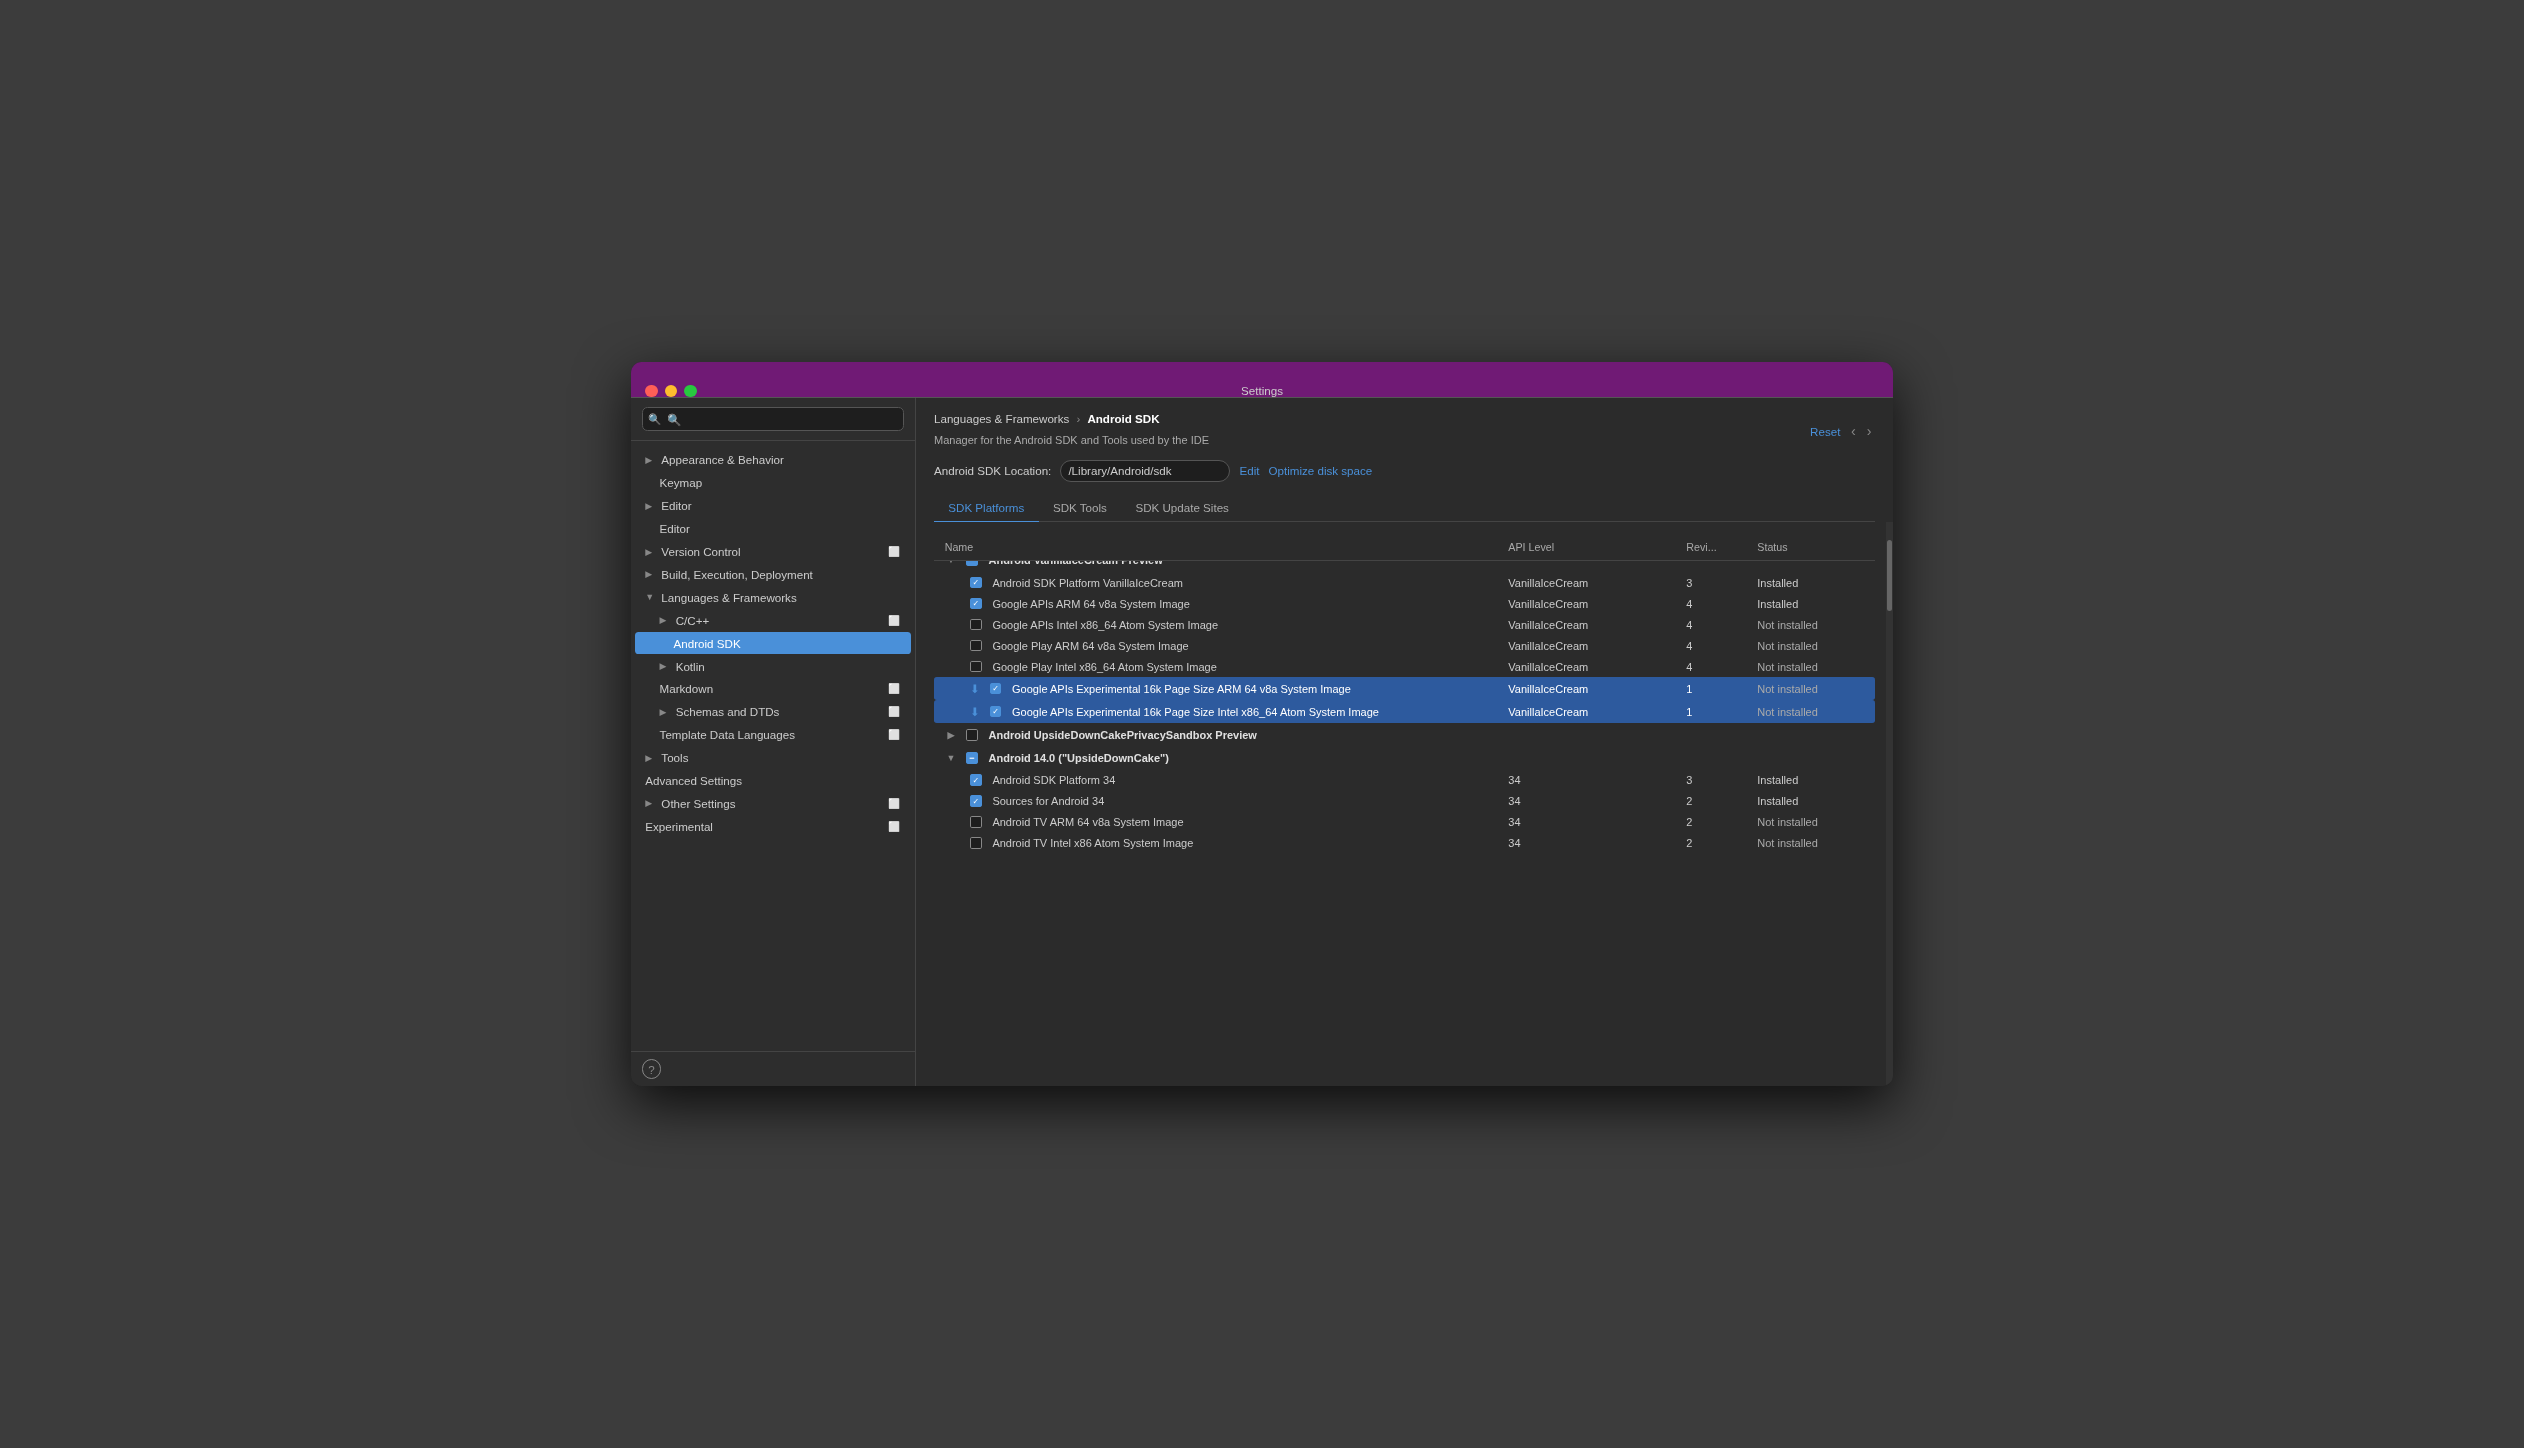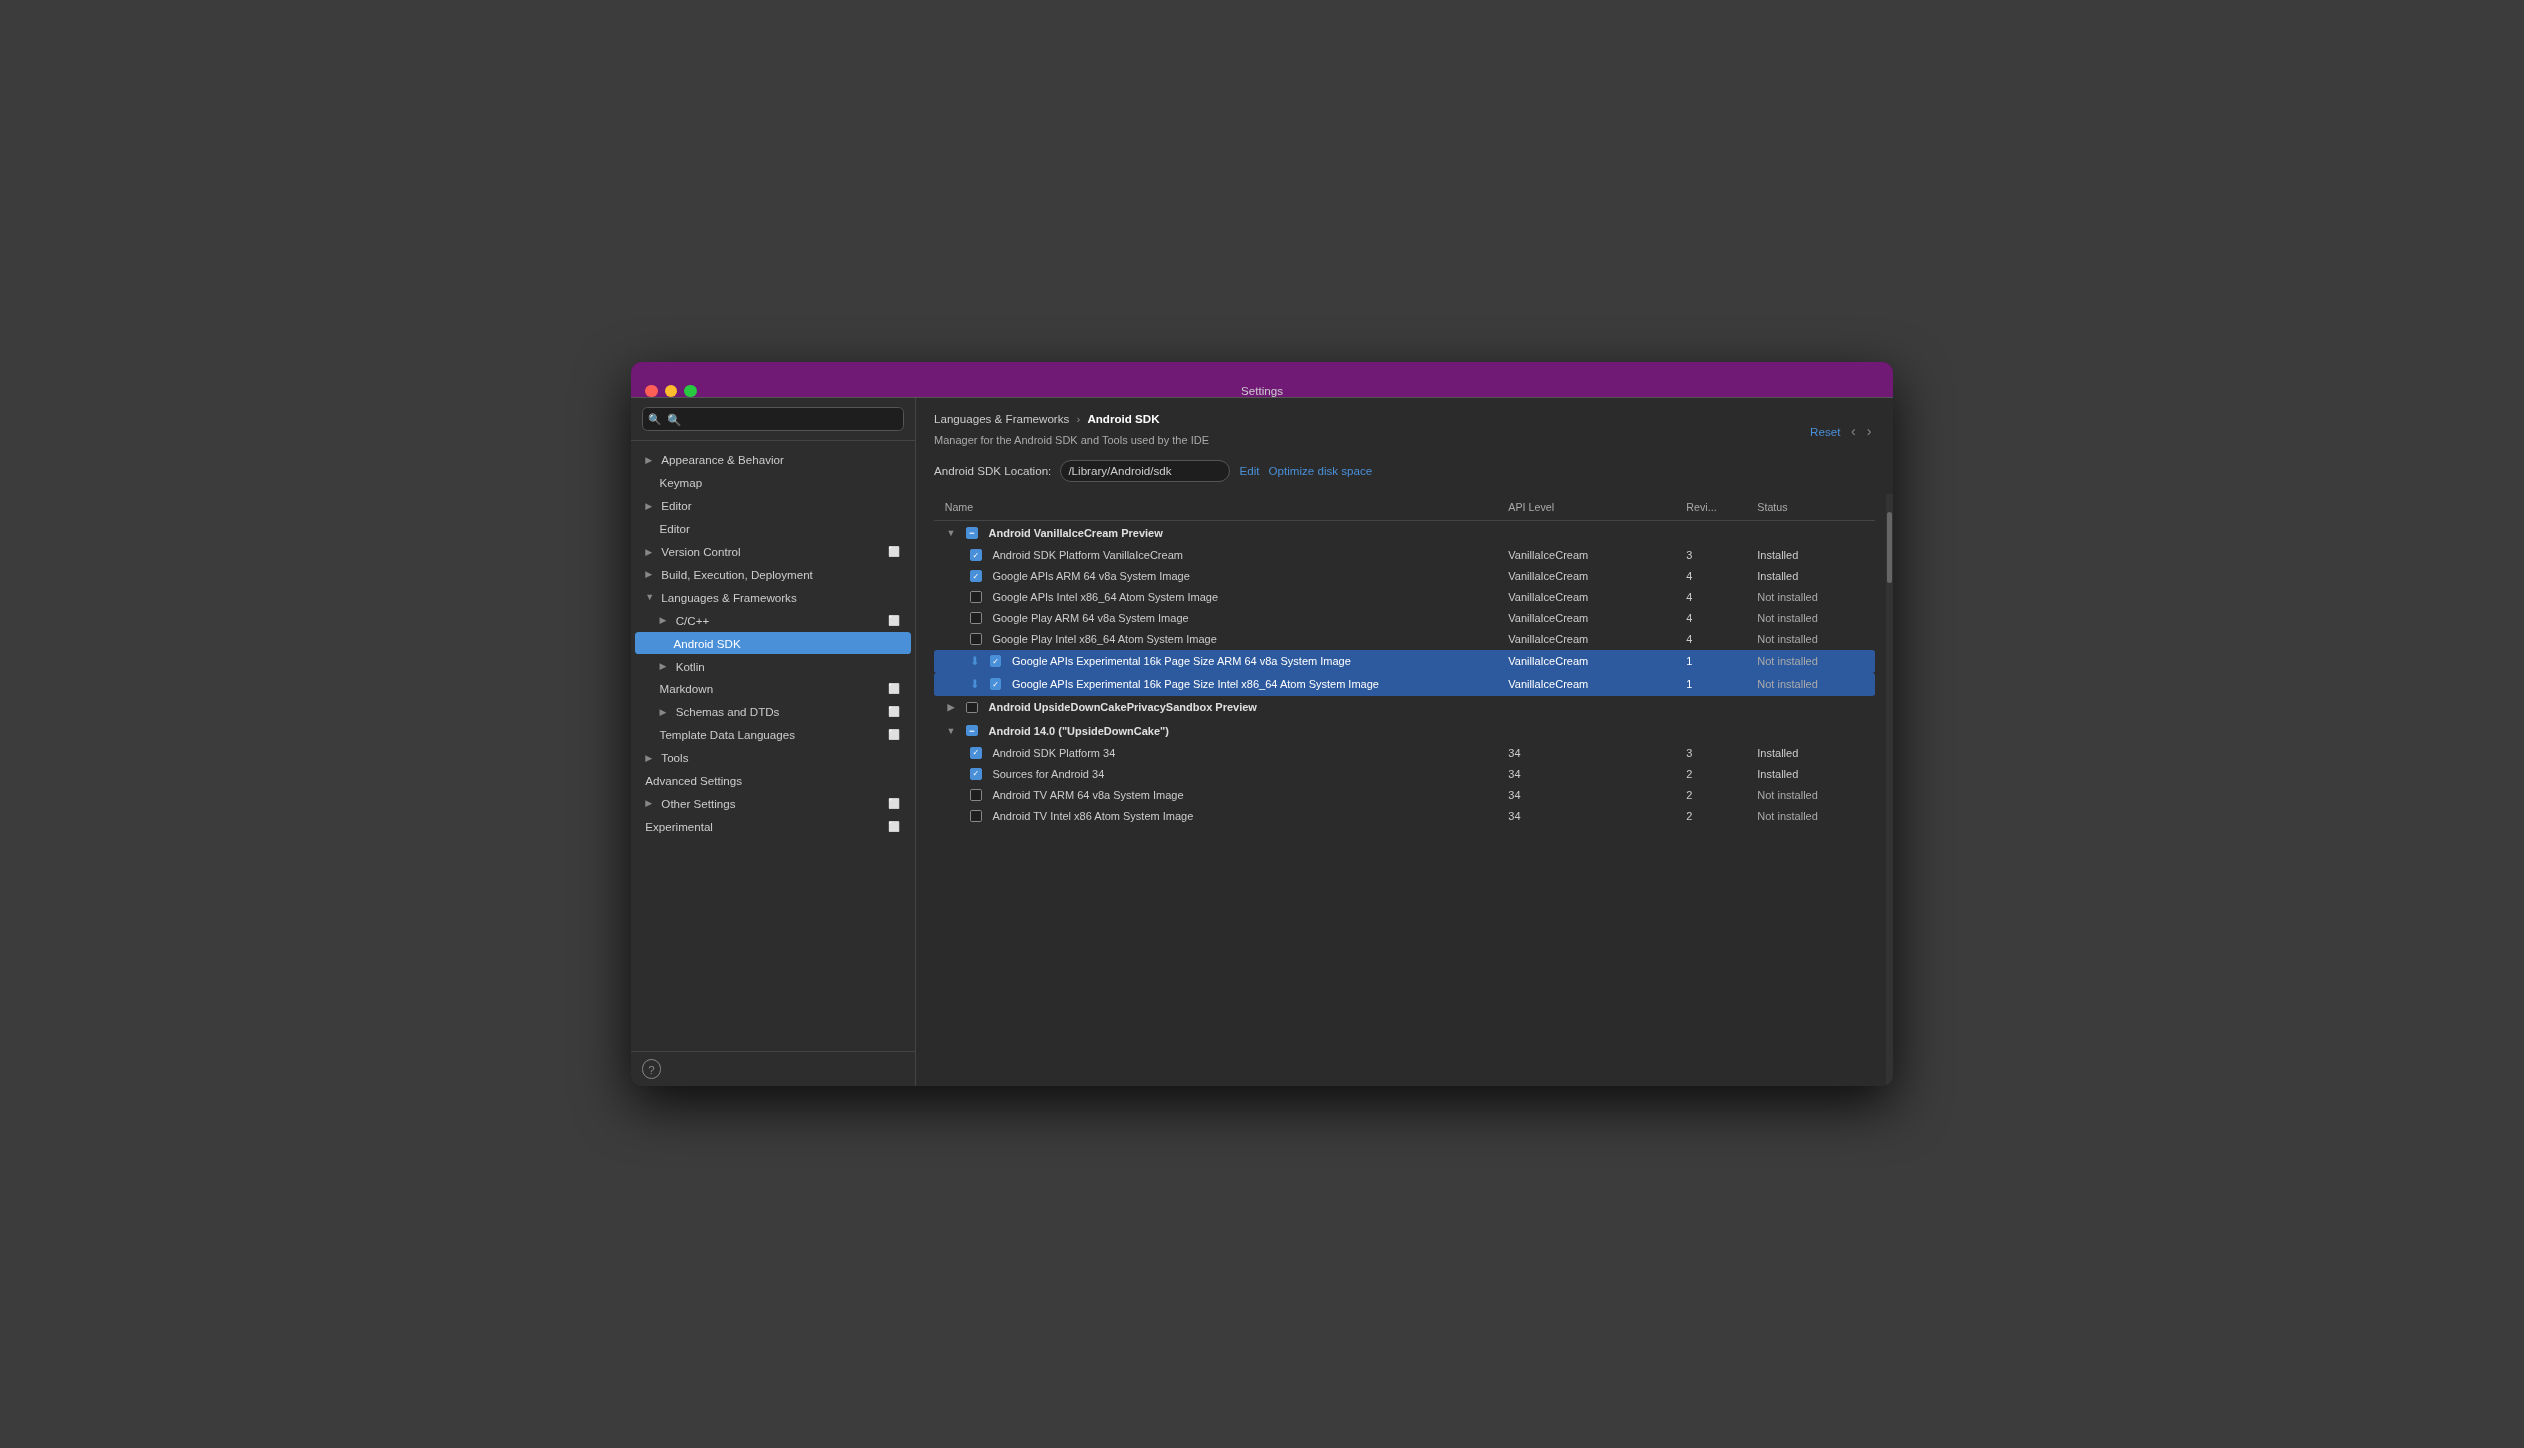--- a/index.html
+++ b/index.html
@@ -245,21 +245,21 @@
     }
     .table-header-row {
       display: grid;
       grid-template-columns: 1fr 178px 71px 107px;
       padding: 7.1px 10.7px;
       border-bottom: 0.9px solid #444;
       color: #aaa;
       font-size: 10.7px;
       font-weight: 500;
       position: sticky;
-      top: 0;
+      top: 12px;
       background: #2b2b2b;
       z-index: 1;
     }
     .table-row {
       display: grid;
       grid-template-columns: 1fr 178px 71px 107px;
       padding: 4.5px 10.7px;
       align-items: center;
       border-radius: 2.7px;
       font-size: 11px;
@@ -518,20 +518,25 @@
               </div>
             </div>
             <div style="display:flex; align-items:center; gap:7.1px; margin-top:9px;">
               <button class="reset-btn">Reset</button>
               <div class="nav-arrows">
                 <button class="arrow-btn">‹</button>
                 <button class="arrow-btn">›</button>
               </div>
             </div>
           </div>
+          <div class="tabs-row">
+            <div class="tab active">SDK Platforms</div>
+            <div class="tab">SDK Tools</div>
+            <div class="tab">SDK Update Sites</div>
+          </div>
         </div>
       </div>
 
       <div class="table-container" style="position:relative;">
         <div class="table-header-row">
           <span>Name</span>
           <span>API Level</span>
           <span>Revi...</span>
           <span>Status</span>
         </div>

